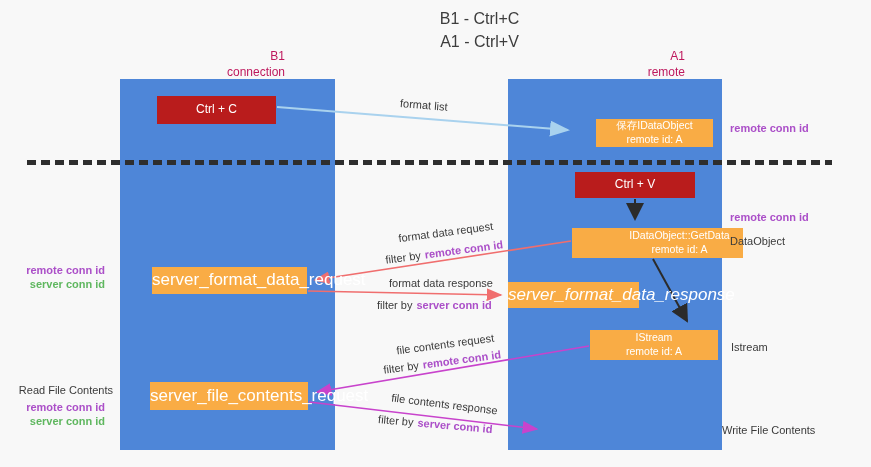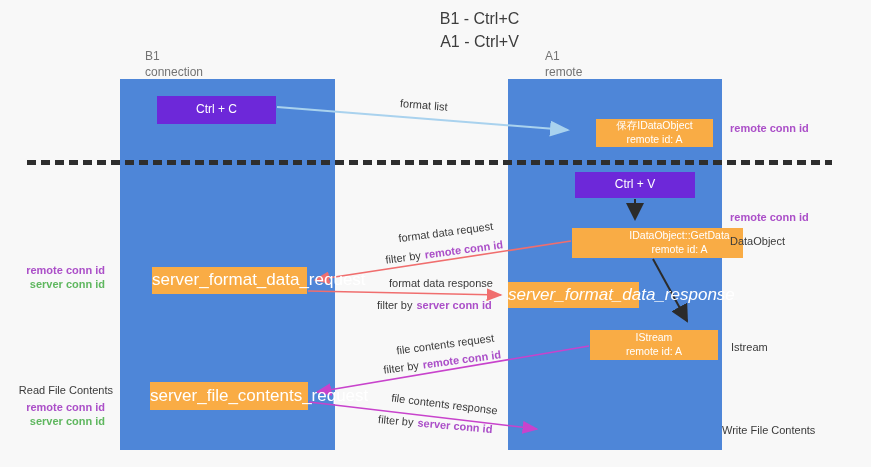--- a/index.html
+++ b/index.html
@@ -3,35 +3,35 @@
 <meta charset="utf-8">
 <style>
   html,body { margin:0; padding:0; }
   .canvas {
     position:relative; width:871px; height:467px;
     background:#f8f8f8; font-family:"Liberation Sans", sans-serif;
     overflow:hidden;
   }
   .title { position:absolute; top:7px; left:0; width:871px; text-align:center;
            font-size:16px; color:#3d3d3d; line-height:1.45;padding-left:44px; }
-  .lane-header { position:absolute; top:49px; width:140px; text-align:left;
-                 font-size:12px; color:#737373; line-height:1.3; }
+  .lane-header { position:absolute; top:49px; width:140px; text-align:right;
+                 font-size:12px; color:#be185d; line-height:1.3; }
   .lh-left  { left:145px; }
   .lh-right { left:545px; }
   .lane { position:absolute; top:79px; height:371px; background:#4e86d8; }
   .lane-left  { left:120px; width:215px; }
   .lane-right { left:508px; width:214px; }
   .dashline { position:absolute; left:27px; top:160px; width:805px; height:5px;
               background:repeating-linear-gradient(90deg,#2e2e2e 0 9px,transparent 9px 14px); }
   .arrows { position:absolute; left:0; top:0; pointer-events:none; }
 
   .node { position:absolute; color:#ffffff; text-align:center;
           display:flex; flex-direction:column; justify-content:center;
           line-height:1.3; }
-  .green  { background:#6d28d9; font-size:12px; }
+  .green  { background:#b91c1c; font-size:12px; }
   .orange { background:#f9ac45; }
   .one-line { font-size:17px; }
   .two-line { font-size:10.5px; }
 
   .lbl { position:absolute; font-size:11px; color:#3a3a3a; white-space:nowrap; }
   .lbl span + span { margin-left:4px; }
   .bold-purple { color:#ab4fc8; font-weight:bold; }
   .bold-green  { color:#5fb75f; font-weight:bold; }
   .r-align { text-align:right; }
 

